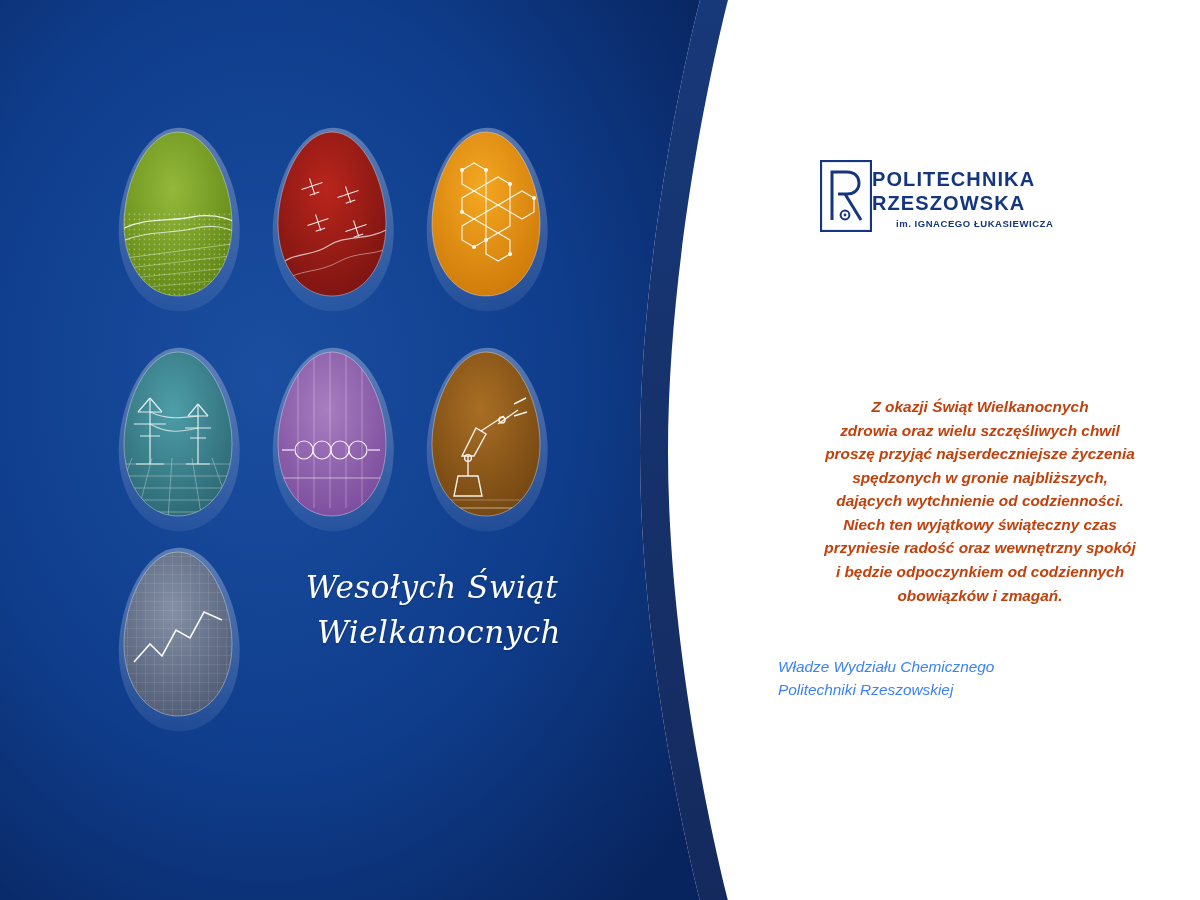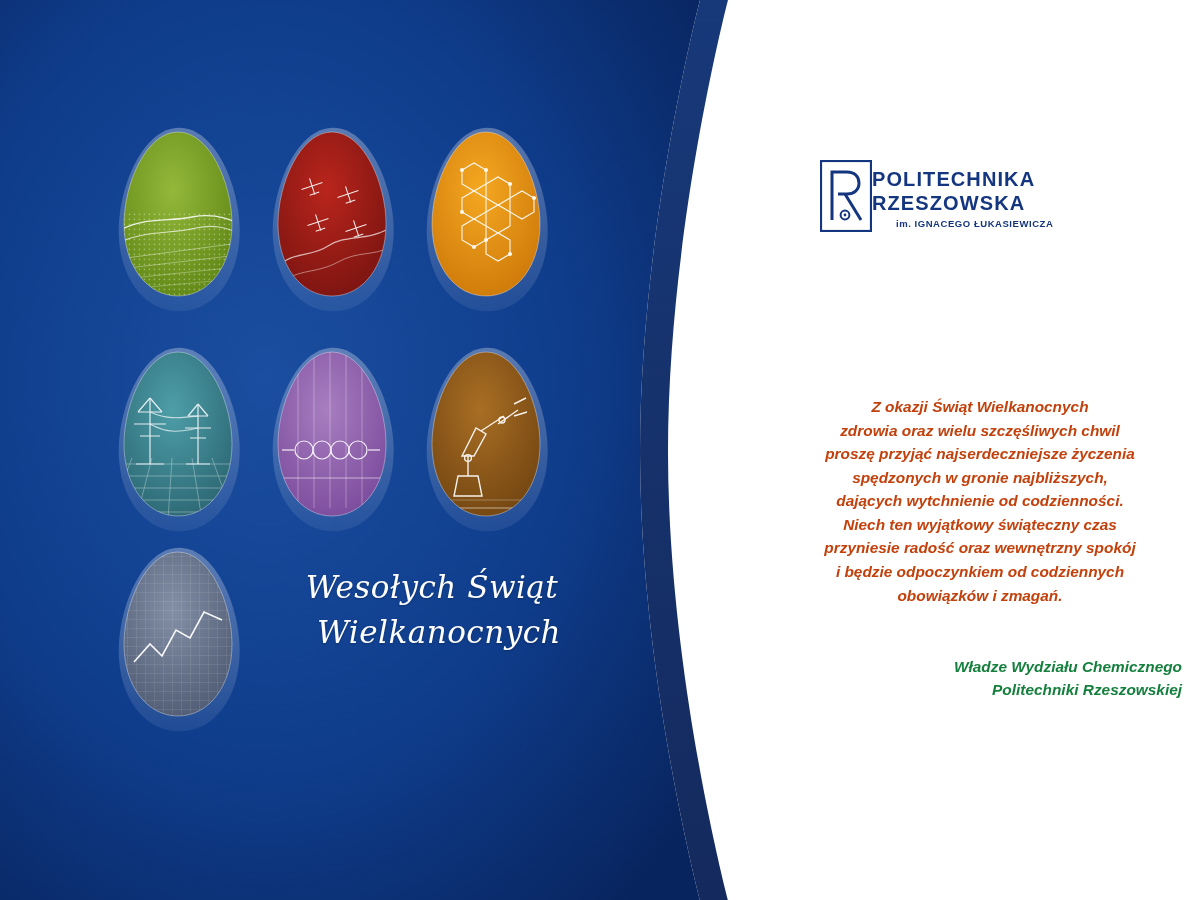--- a/index.html
+++ b/index.html
@@ -120,25 +120,25 @@
     font-size: 15.4px;
     line-height: 1.53;
   }
   .wishes div { white-space: nowrap; }
 
   .signature {
     position: absolute;
     left: 18px;
     top: 655px;
     width: 404px;
-    text-align: right;
-    color: #15803d;
+    text-align: left;
+    color: #3b82f6;
     font-family: "Liberation Sans", sans-serif;
     font-style: italic;
-    font-weight: bold;
+    font-weight: normal;
     font-size: 15.4px;
     line-height: 1.5;
   }
 </style>
 </head>
 <body>
 
 <div class="card">
 
   <div class="blue-panel">

